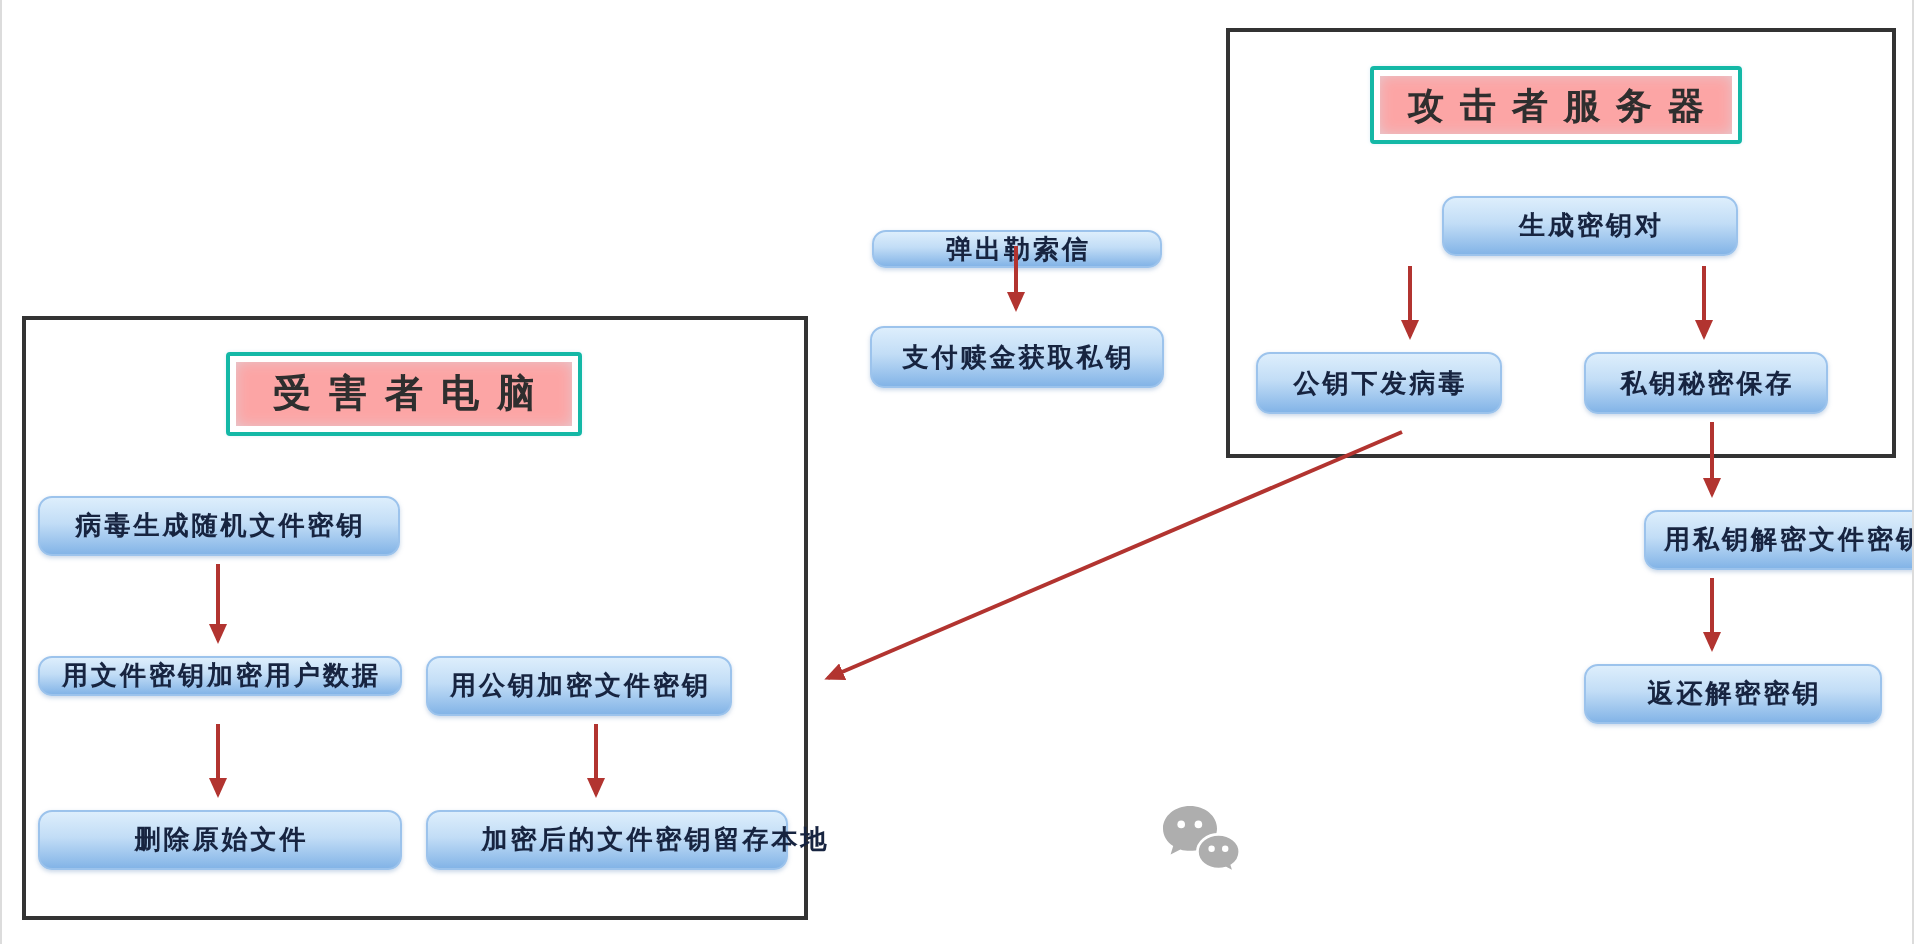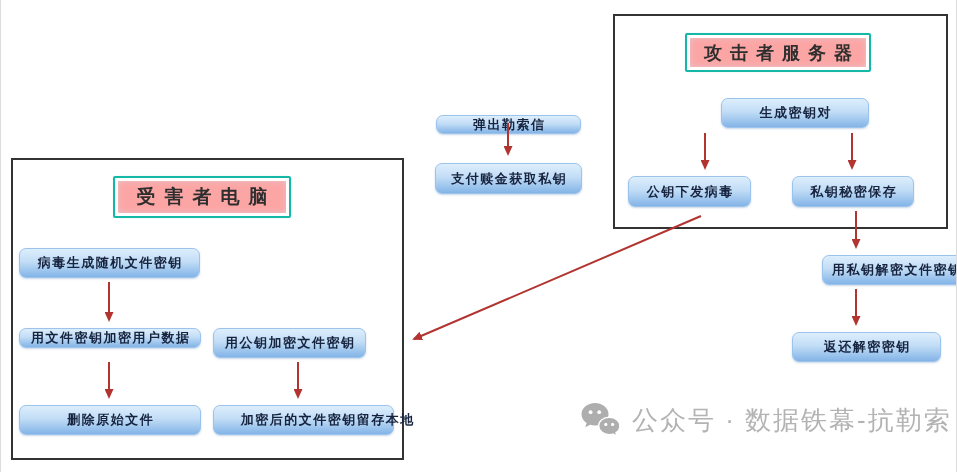--- a/index.html
+++ b/index.html
@@ -155,14 +155,13 @@
 
 <div class="watermark">
   <svg class="wechat-icon" viewBox="0 0 41 39">
     <path fill="#aeaeae" d="M15,2 C7.5,2 1.5,7 1.5,13.2 C1.5,16.8 3.5,20 6.6,22 L5.3,26.3 L10.2,23.7 C11.7,24.2 13.3,24.4 15,24.4 C22.5,24.4 28.5,19.4 28.5,13.2 C28.5,7 22.5,2 15,2 Z"></path>
     <circle fill="#ffffff" cx="10.6" cy="11.2" r="1.9"></circle>
     <circle fill="#ffffff" cx="19.2" cy="11.2" r="1.9"></circle>
     <path fill="#aeaeae" stroke="#ffffff" stroke-width="1.4" d="M29.3,16.2 C23.4,16.2 18.7,20.1 18.7,24.9 C18.7,29.7 23.4,33.6 29.3,33.6 C30.6,33.6 31.9,33.4 33,33.1 L37.1,35.2 L36,31.7 C38.4,30.1 39.9,27.7 39.9,24.9 C39.9,20.1 35.1,16.2 29.3,16.2 Z"></path>
     <circle fill="#ffffff" cx="25.8" cy="23.4" r="1.6"></circle>
     <circle fill="#ffffff" cx="32.6" cy="23.4" r="1.6"></circle>
   </svg>
-  <div class="watermark-text">公众号 · 数据铁幕-抗勒索</div>
 </div>
 
 </body></html>

